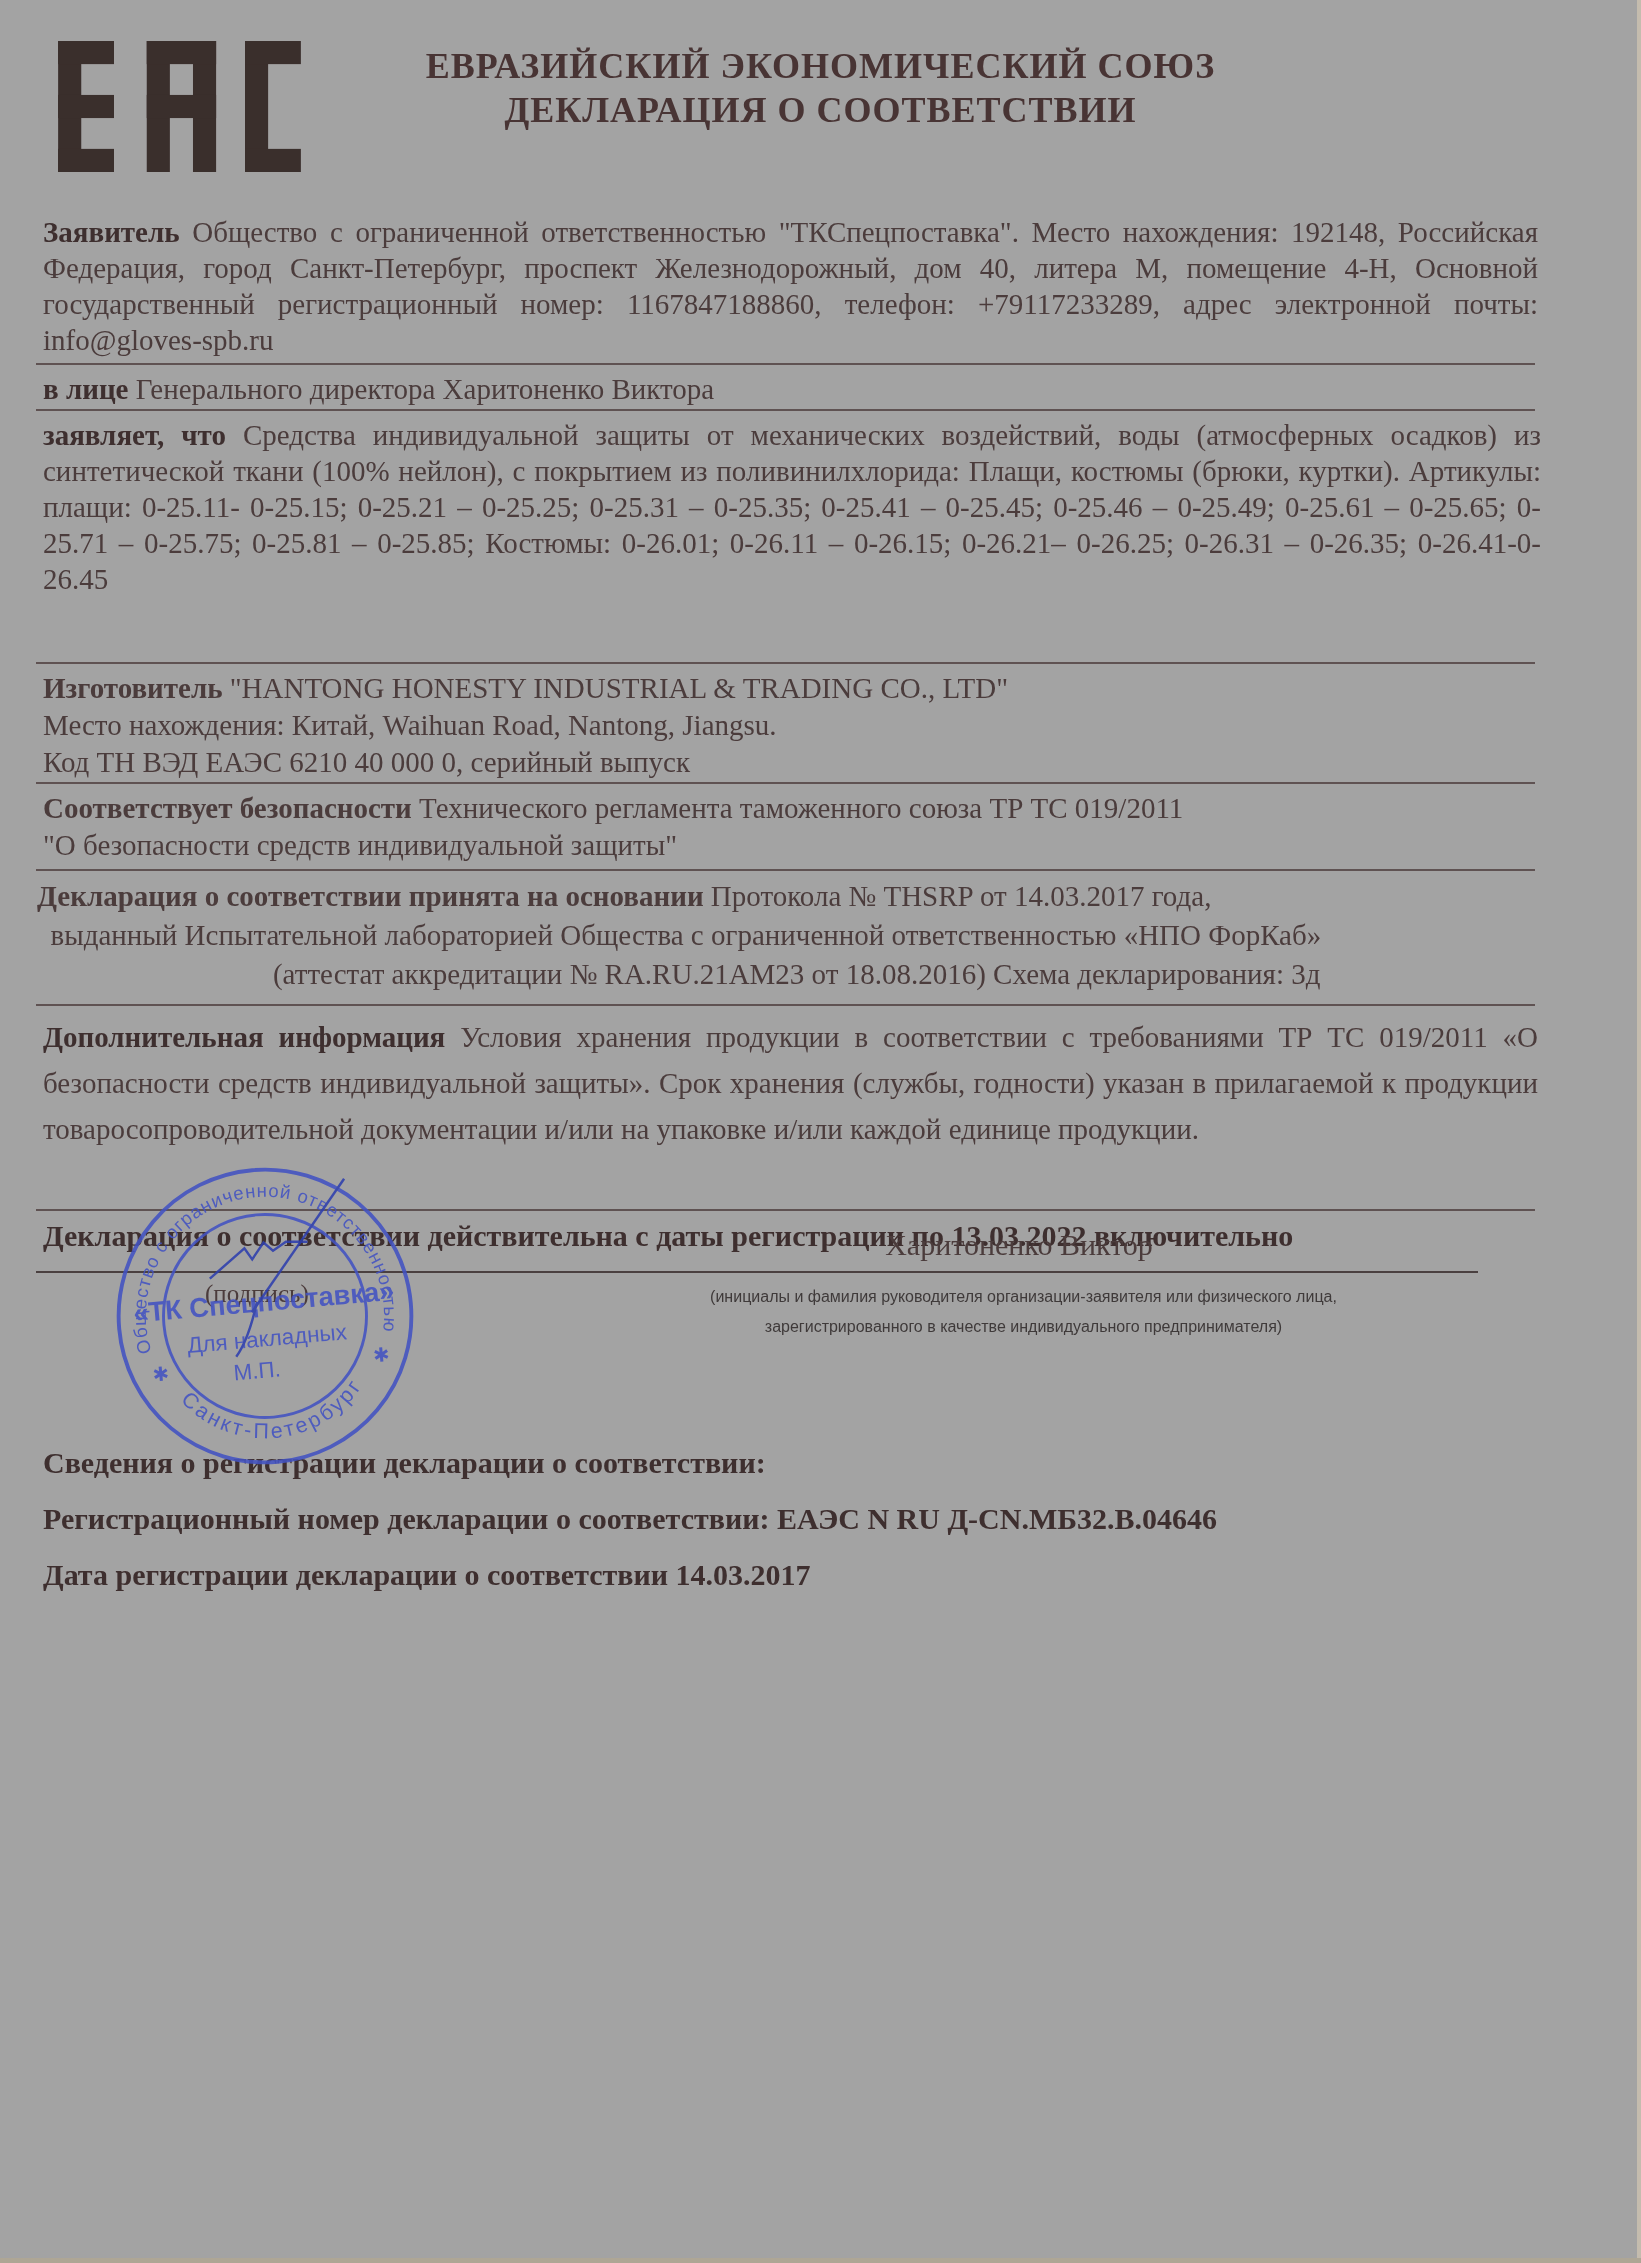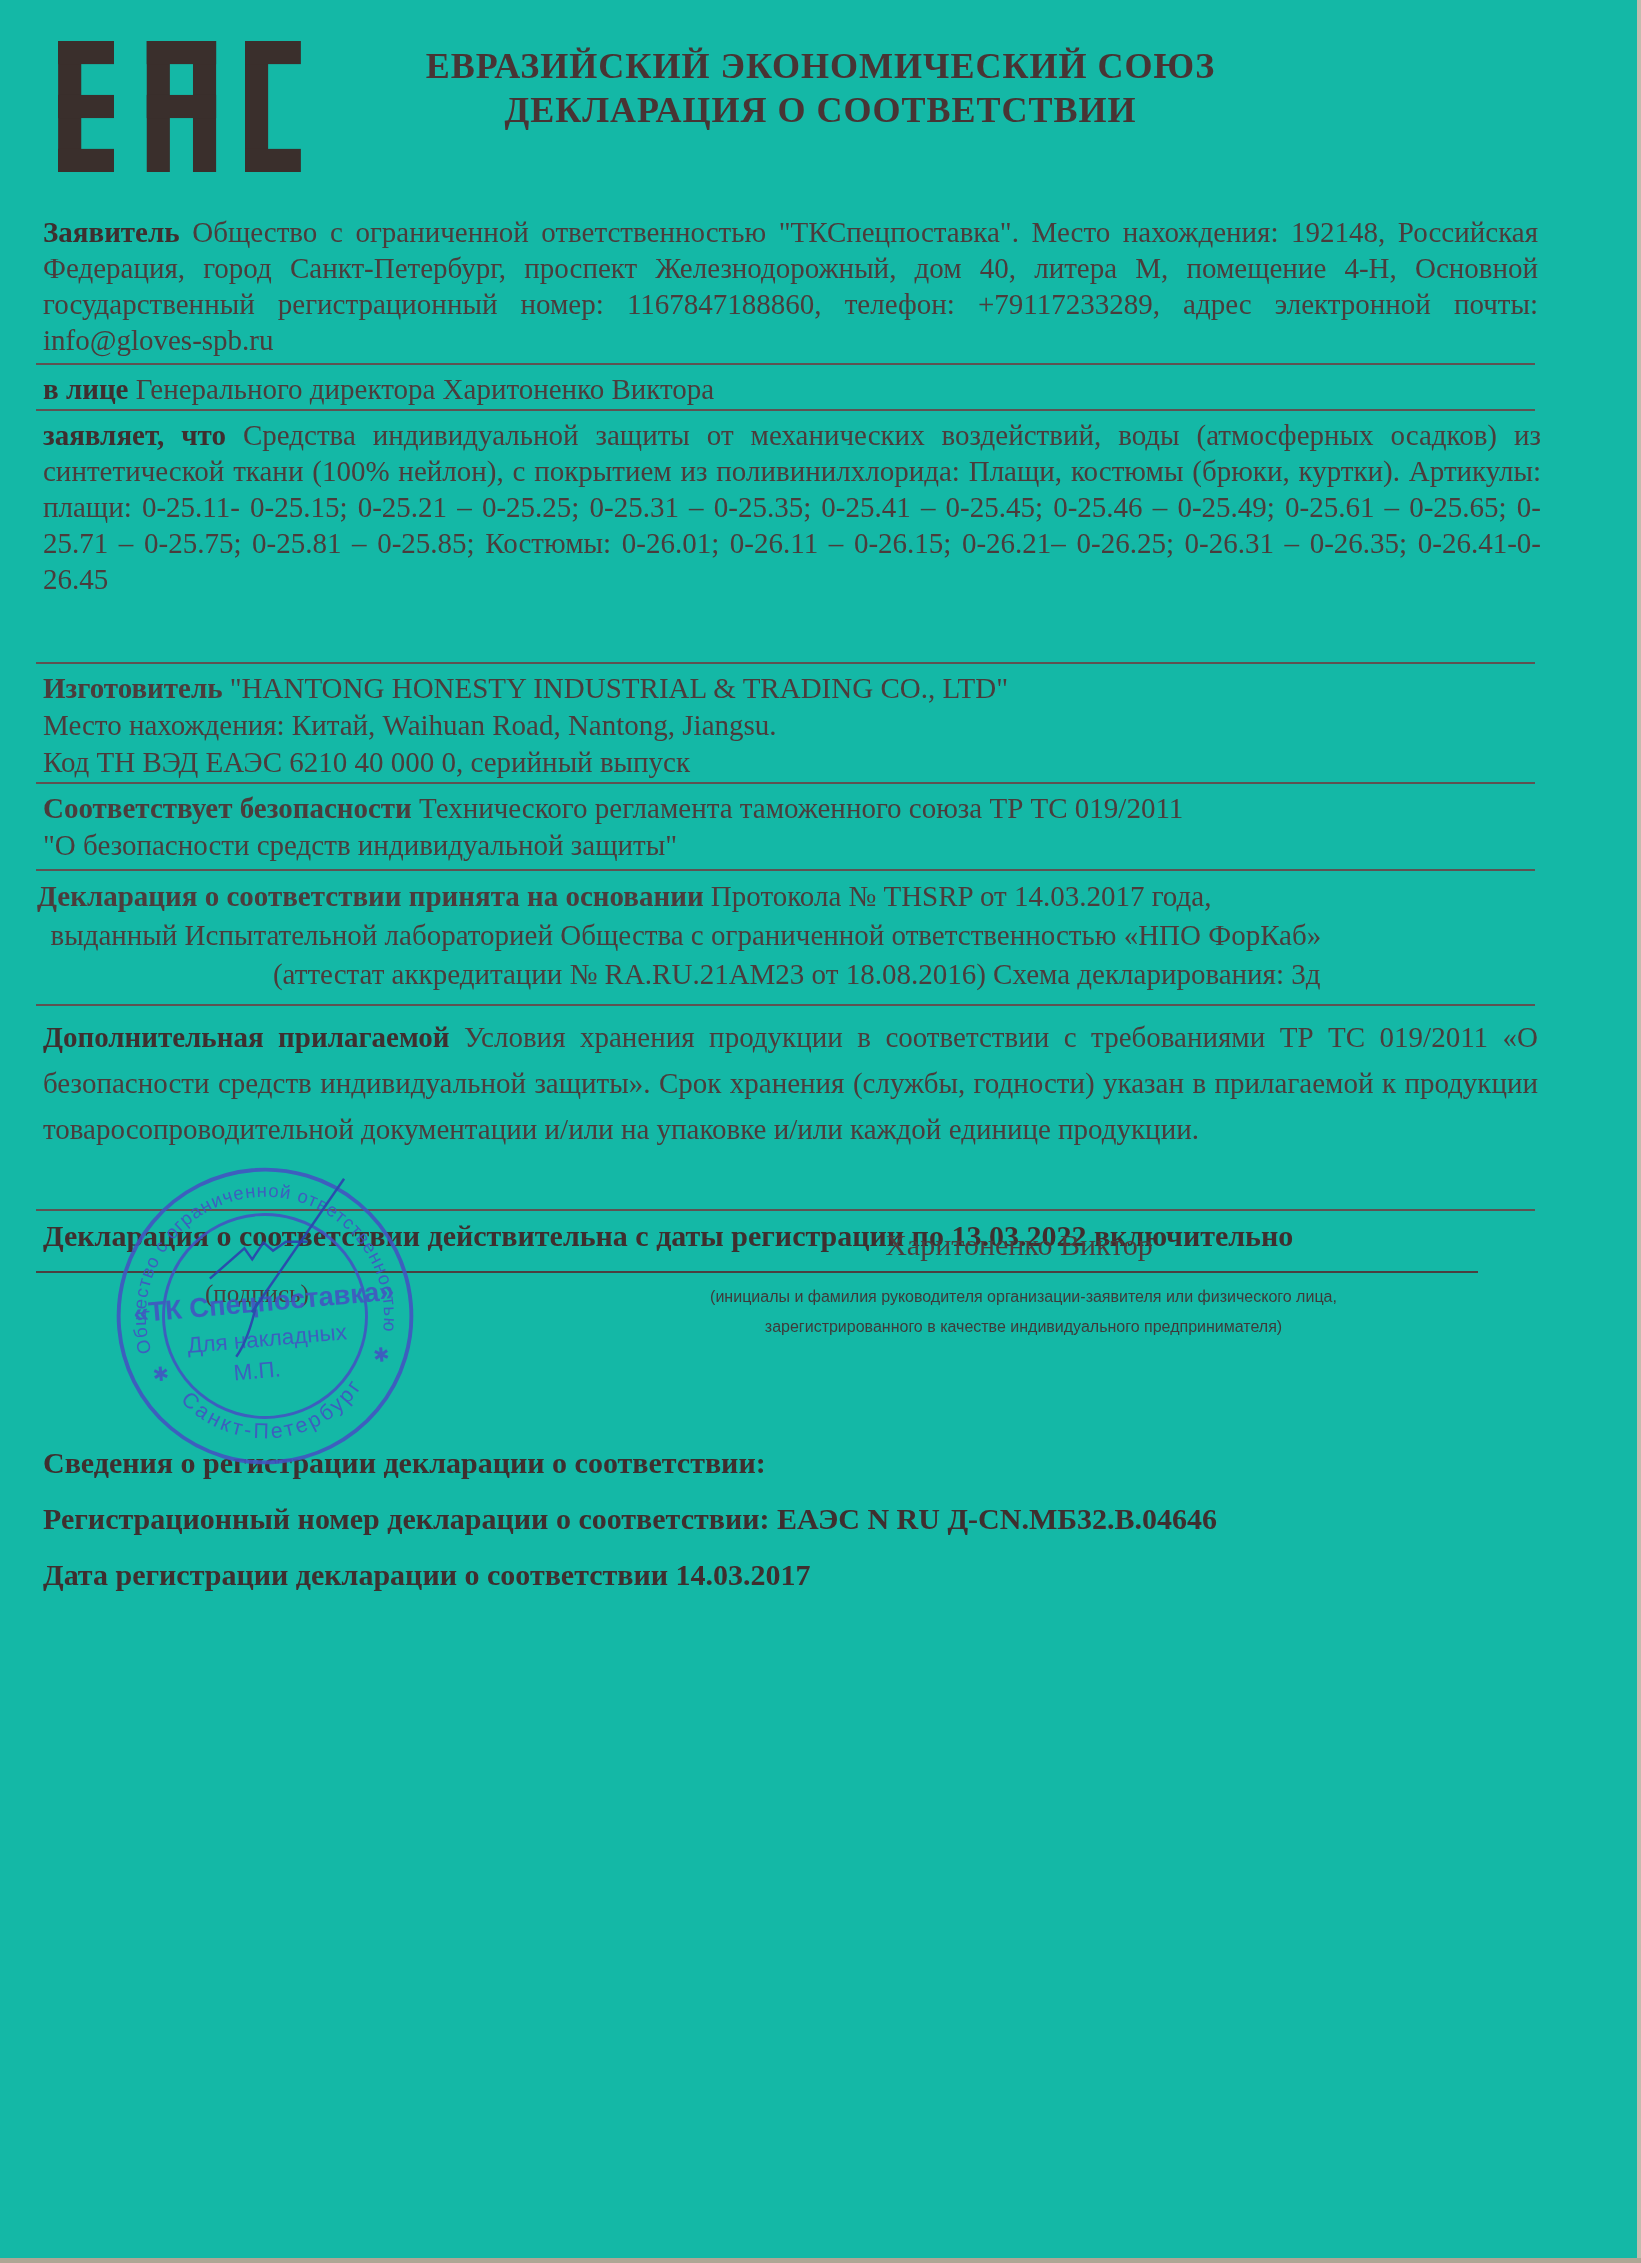--- a/index.html
+++ b/index.html
@@ -1,20 +1,20 @@
 <!DOCTYPE html>
 <html><head>
 <meta charset="utf-8">
 <style>
   html,body{margin:0;padding:0;background:#e8e8e8;}
   .page{
     position:relative;
     width:1641px;height:2263px;
     margin:0 auto;
-    background:#14b8a6;
+    background:#a3a3a3;
     overflow:hidden;
     font-family:"Liberation Serif","DejaVu Serif",serif;
     color:#4b3c3c;
   }
   .edge-right{position:absolute;top:0;right:0;width:3.9px;height:100%;background:#c4bcae;}
   .edge-bottom{position:absolute;left:0;bottom:0;width:100%;height:4.8px;background:#aea695;}
   .abs{position:absolute;}
   .title{
     left:246px;top:44px;width:1149px;
     text-align:center;
@@ -134,21 +134,21 @@
     <p>
       <b>Декларация о соответствии принята на основании</b>
       <span>Протокола № THSRP от 14.03.2017 года,</span>
     </p>
     <p style="padding-left:13.5px;">выданный Испытательной лабораторией Общества с ограниченной ответственностью «НПО ФорКаб»</p>
     <p style="padding-left:13.5px;text-align:center;">(аттестат аккредитации № RA.RU.21AM23 от 18.08.2016) Схема декларирования: 3д</p>
   </div>
   <div class="abs hr" style="top:1004px;"></div>
 
   <div class="abs para addl" style="top:1014px;">
-    <b>Дополнительная прилагаемой</b>
+    <b>Дополнительная информация</b>
     <span>Условия хранения продукции в соответствии с требованиями ТР ТС 019/2011 «О безопасности средств индивидуальной защиты». Срок хранения (службы, годности) указан в прилагаемой к продукции товаросопроводительной документации и/или на упаковке и/или каждой единице продукции.</span>
   </div>
   <div class="abs hr" style="top:1209px;"></div>
 
   <div class="abs line bold-line" style="top:1217px;font-size:30px;">Декларация о соответствии действительна с даты регистрации по 13.03.2022 включительно</div>
 
   <div class="abs sig-name">Харитоненко Виктор</div>
   <div class="abs sig-line"></div>
   <div class="abs podpis">(подпись)</div>
   <div class="abs fineprint">

